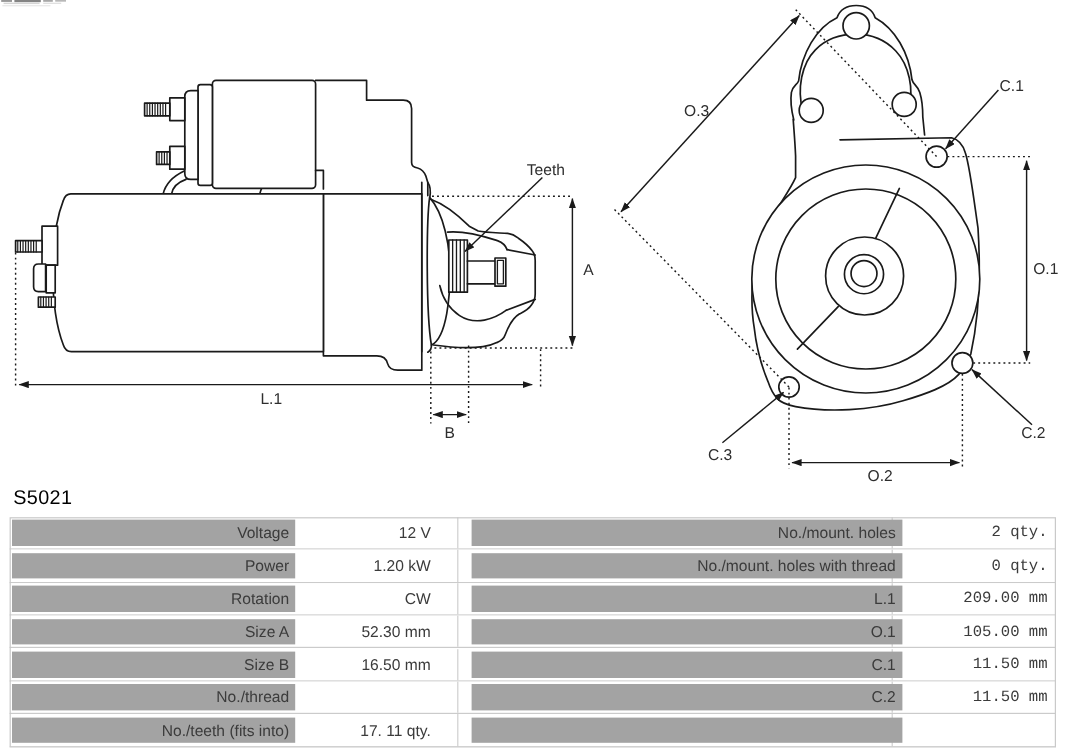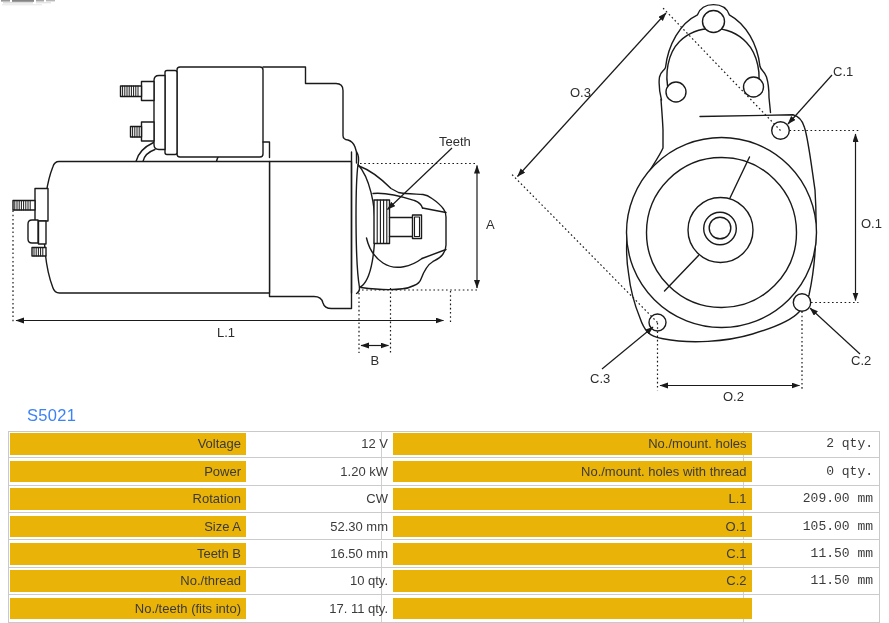--- a/index.html
+++ b/index.html
@@ -1,30 +1,30 @@
 <!DOCTYPE html>
 <html><head>
 <meta charset="utf-8">
 <style>
   html,body{margin:0;padding:0;background:#fff;}
   body{width:889px;height:623px;position:relative;overflow:hidden;
        font-family:"Liberation Sans",sans-serif;}
   #draw{position:absolute;left:0;top:0;}
-  .ttl{position:absolute;left:27px;top:406px;font-size:16.5px;font-weight:normal;color:#3b82f6;letter-spacing:0.3px;}
+  .ttl{position:absolute;left:11px;top:406px;font-size:16.5px;font-weight:normal;color:#000000;letter-spacing:0.3px;}
   .row{position:absolute;left:8px;width:872px;height:27.45px;border-bottom:1px solid #cbcbcb;
        background:#fff;box-sizing:border-box;}
   .tborder{position:absolute;left:8px;top:430.7px;width:872px;height:192.2px;
        border:1px solid #c9c9c9;box-sizing:border-box;z-index:5;}
   .cell{position:absolute;top:2.5px;height:21.5px;line-height:21.5px;font-size:13px;
         color:#3b3b3b;text-align:right;padding-right:5px;box-sizing:border-box;}
-  .g{background:#eab308;}
+  .g{background:#a3a3a3;}
   .v1{position:absolute;left:372.5px;top:0;bottom:0;width:1px;background:#cfcfcf;}
   .v2{position:absolute;left:735px;top:0;bottom:0;width:1px;background:#cfcfcf;}
   .c1{left:2px;width:236px;}
-  .c2{left:257px;width:128px;}
+  .c2{left:228px;width:128px;}
   .c3{left:373.5px;width:359px;margin-left:11px;}
   .c4{left:737px;width:133px;font-family:Liberation Mono, monospace;}
 </style>
 </head>
 <body>
 <svg id="draw" width="889" height="455" viewBox="0 0 889 455">
   <defs>
     <marker id="ah" markerWidth="10" markerHeight="8" refX="8" refY="3" orient="auto-start-reverse" markerUnits="userSpaceOnUse">
       <path d="M0,0L8.5,3L0,6Z" fill="#1a1a1a"></path>
     </marker>
@@ -196,30 +196,29 @@
   <span class="v1"></span>
     <span class="v2"></span>
   <div class="cell g c1">Size A</div>
     <div class="cell c2">52.30 mm</div>
   <div class="cell g c3">O.1</div>
     <div class="cell c4">105.00 mm</div>
 </div>
 <div class="row" style="top:540.50px">
   <span class="v1"></span>
     <span class="v2"></span>
-  <div class="cell g c1">Teeth B</div>
+  <div class="cell g c1">Size B</div>
     <div class="cell c2">16.50 mm</div>
   <div class="cell g c3">C.1</div>
     <div class="cell c4">11.50 mm</div>
 </div>
 <div class="row" style="top:567.95px">
   <span class="v1"></span>
     <span class="v2"></span>
   <div class="cell g c1">No./thread</div>
-    <div class="cell c2">10 qty.</div>
   <div class="cell g c3">C.2</div>
     <div class="cell c4">11.50 mm</div>
 </div>
 <div class="row" style="top:595.40px">
   <span class="v1"></span>
     <span class="v2"></span>
   <div class="cell g c1">No./teeth (fits into)</div>
     <div class="cell c2">17. 11 qty.</div>
   <div class="cell g c3"></div>
     <div class="cell c4"></div>

